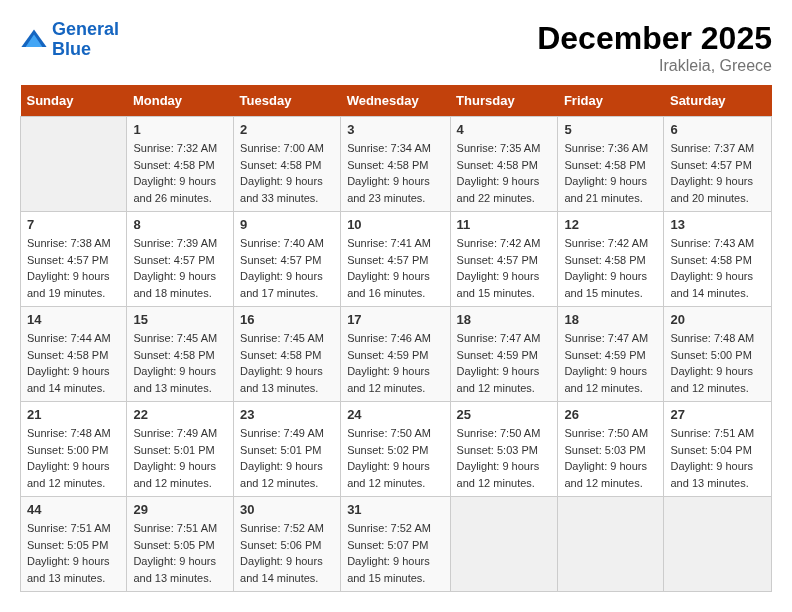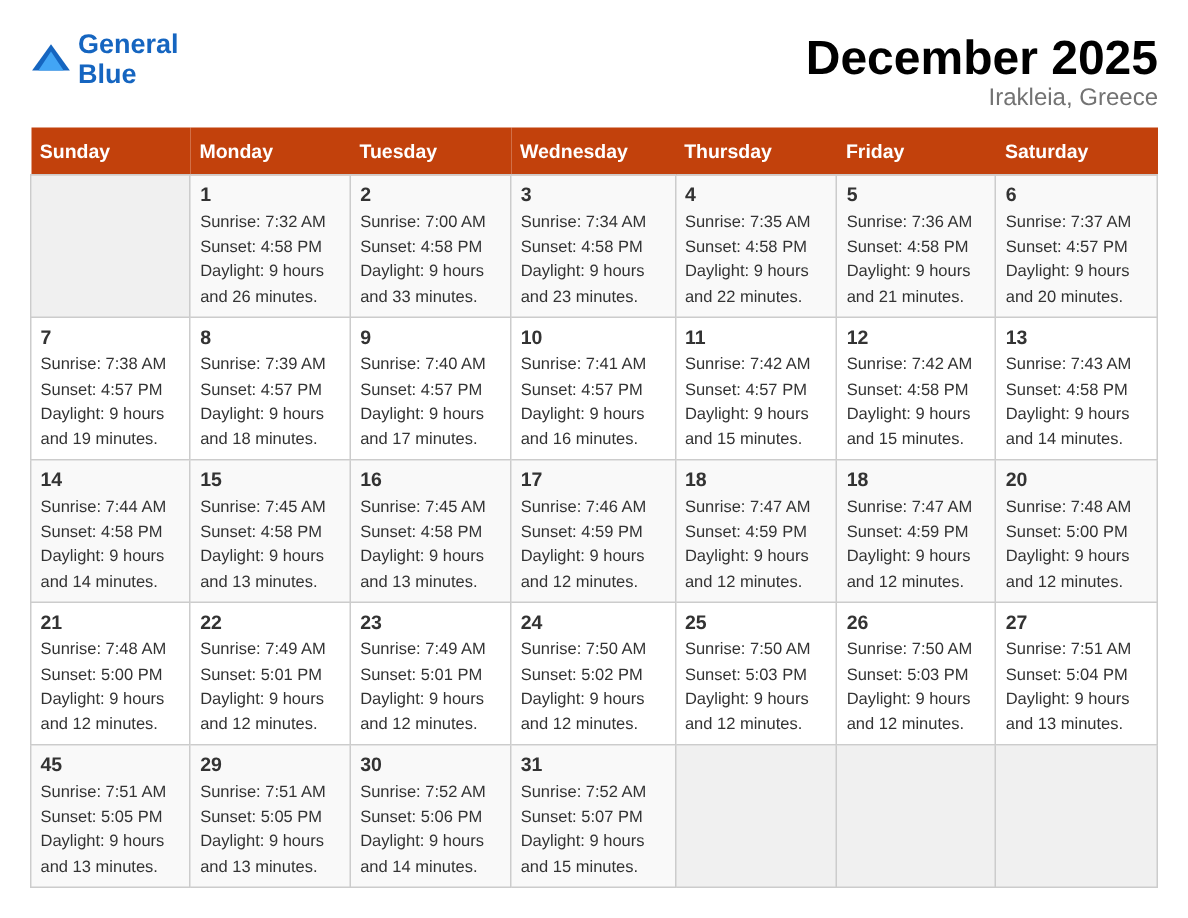--- a/index.html
+++ b/index.html
@@ -341,21 +341,21 @@
         <span class="day-number">27</span>
         <div class="day-info">
           <span>Sunrise: 7:51 AM</span><br>
           <span>Sunset: 5:04 PM</span><br>
           <span>Daylight: 9 hours and 13 minutes.</span>
         </div>
       </td>
       </tr>
       <tr>
         <td>
-        <span class="day-number">45</span>
+        <span class="day-number">44</span>
         <div class="day-info">
           <span>Sunrise: 7:51 AM</span><br>
           <span>Sunset: 5:05 PM</span><br>
           <span>Daylight: 9 hours and 13 minutes.</span>
         </div>
       </td>
         <td>
         <span class="day-number">29</span>
         <div class="day-info">
           <span>Sunrise: 7:51 AM</span><br>

